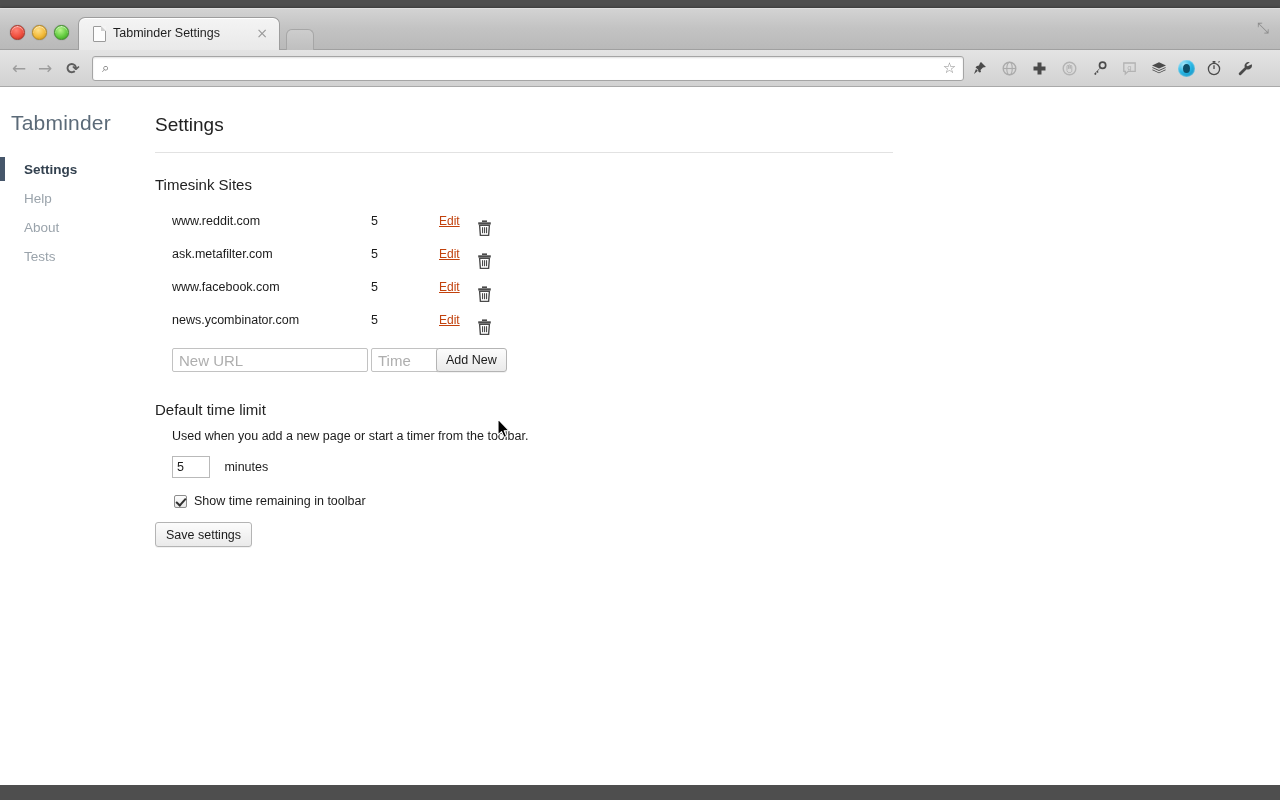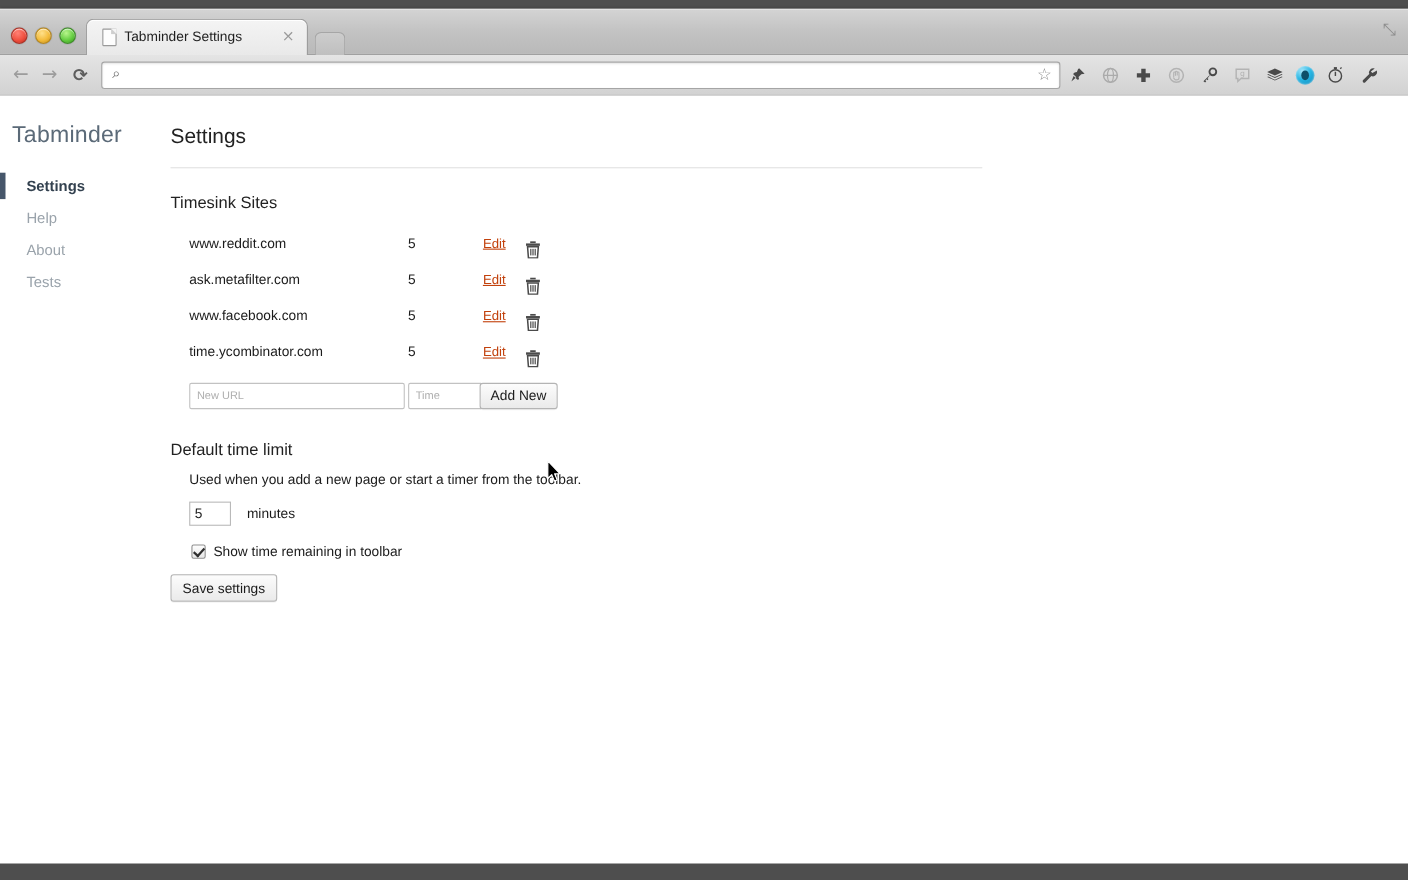--- a/index.html
+++ b/index.html
@@ -342,21 +342,21 @@
   }
   .text-input {
     position: absolute;
     top: 0;
     height: 22px;
     border: 1px solid #c2c2c2;
     border-radius: 2px;
     background: #fff;
     padding: 0 6px;
     font-family: "Liberation Sans", sans-serif;
-    font-size: 10px;
+    font-size: 15px;
     color: #222;
     outline: none;
     box-sizing: content-box;
   }
   .text-input::placeholder { color: #aeaeae; }
   #new-url-input  { left: 17px;  width: 182px; }
   #new-time-input { left: 216px; width: 54px; }
 
   .btn {
     position: absolute;
@@ -636,21 +636,21 @@
                 <rect x="1.2" y="2.3" width="12.6" height="2.2" fill="#4b4b4b"></rect>
                 <path d="M2.6 5.3h9.8l-.8 10.2H3.4z" fill="none" stroke="#4b4b4b" stroke-width="1.4"></path>
                 <rect x="5" y="7.2" width="1.1" height="6" fill="#4b4b4b"></rect>
                 <rect x="7" y="7.2" width="1.1" height="6" fill="#4b4b4b"></rect>
                 <rect x="9" y="7.2" width="1.1" height="6" fill="#4b4b4b"></rect>
               </svg>
           </span>
         </div>
 
         <div class="site-row">
-          <span class="site-url">time.ycombinator.com</span>
+          <span class="site-url">news.ycombinator.com</span>
           <span class="site-time">5</span>
           <span class="site-edit">Edit</span>
           <span class="site-delete">
             <svg width="15" height="16" viewBox="0 0 15 16">
                 <rect x="5" y="0.4" width="5" height="1.6" fill="#4b4b4b"></rect>
                 <rect x="1.2" y="2.3" width="12.6" height="2.2" fill="#4b4b4b"></rect>
                 <path d="M2.6 5.3h9.8l-.8 10.2H3.4z" fill="none" stroke="#4b4b4b" stroke-width="1.4"></path>
                 <rect x="5" y="7.2" width="1.1" height="6" fill="#4b4b4b"></rect>
                 <rect x="7" y="7.2" width="1.1" height="6" fill="#4b4b4b"></rect>
                 <rect x="9" y="7.2" width="1.1" height="6" fill="#4b4b4b"></rect>

